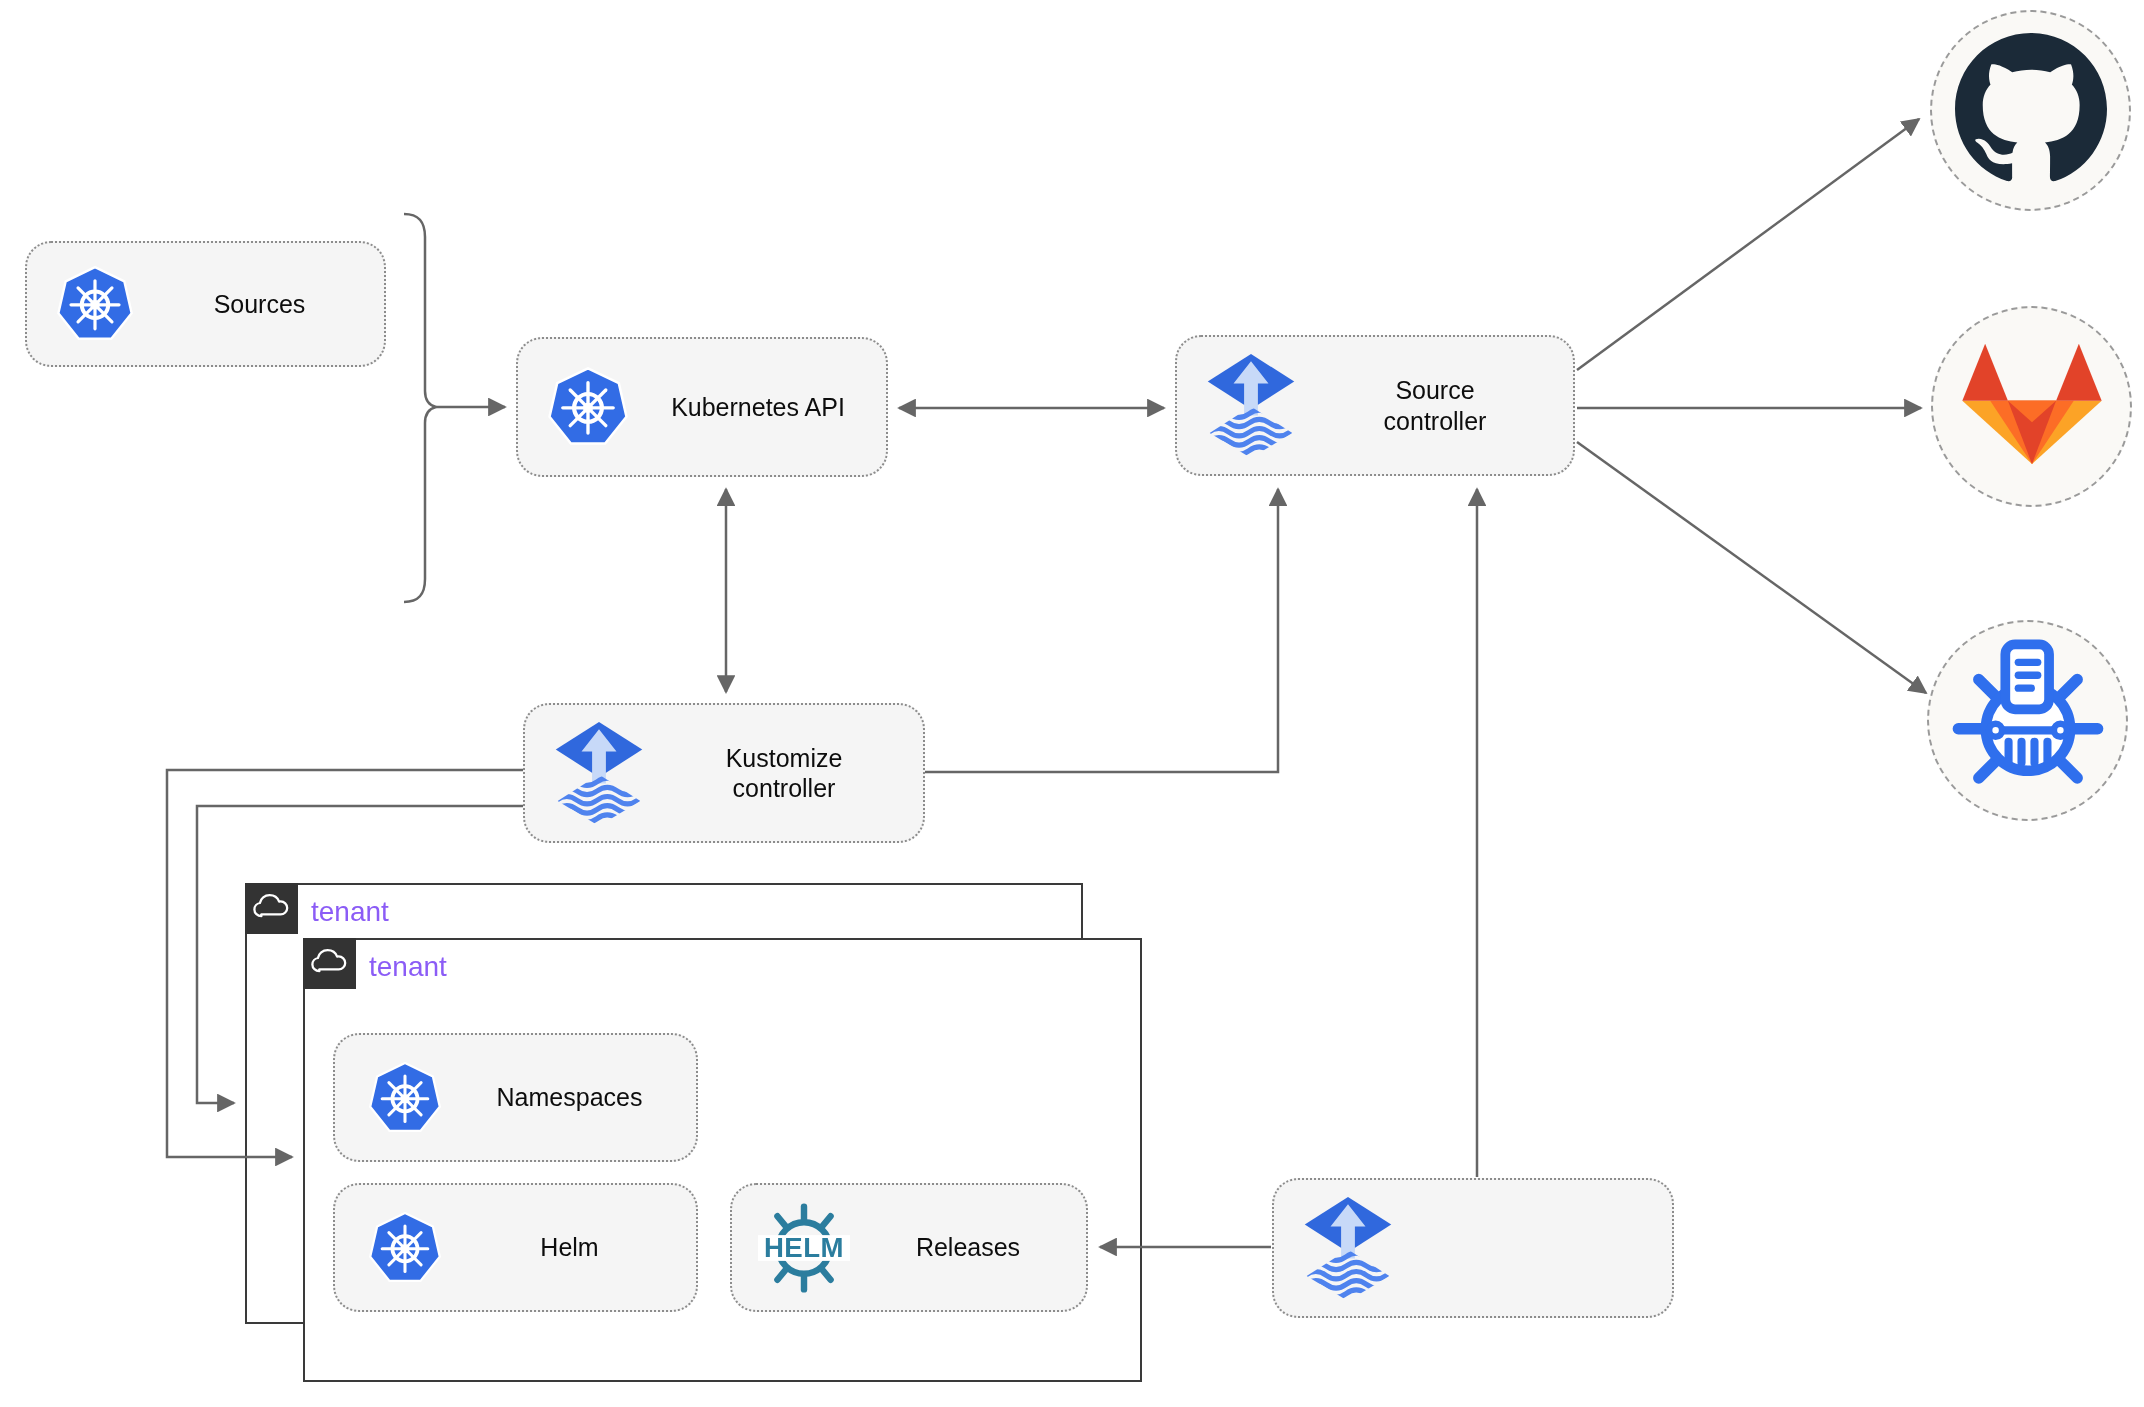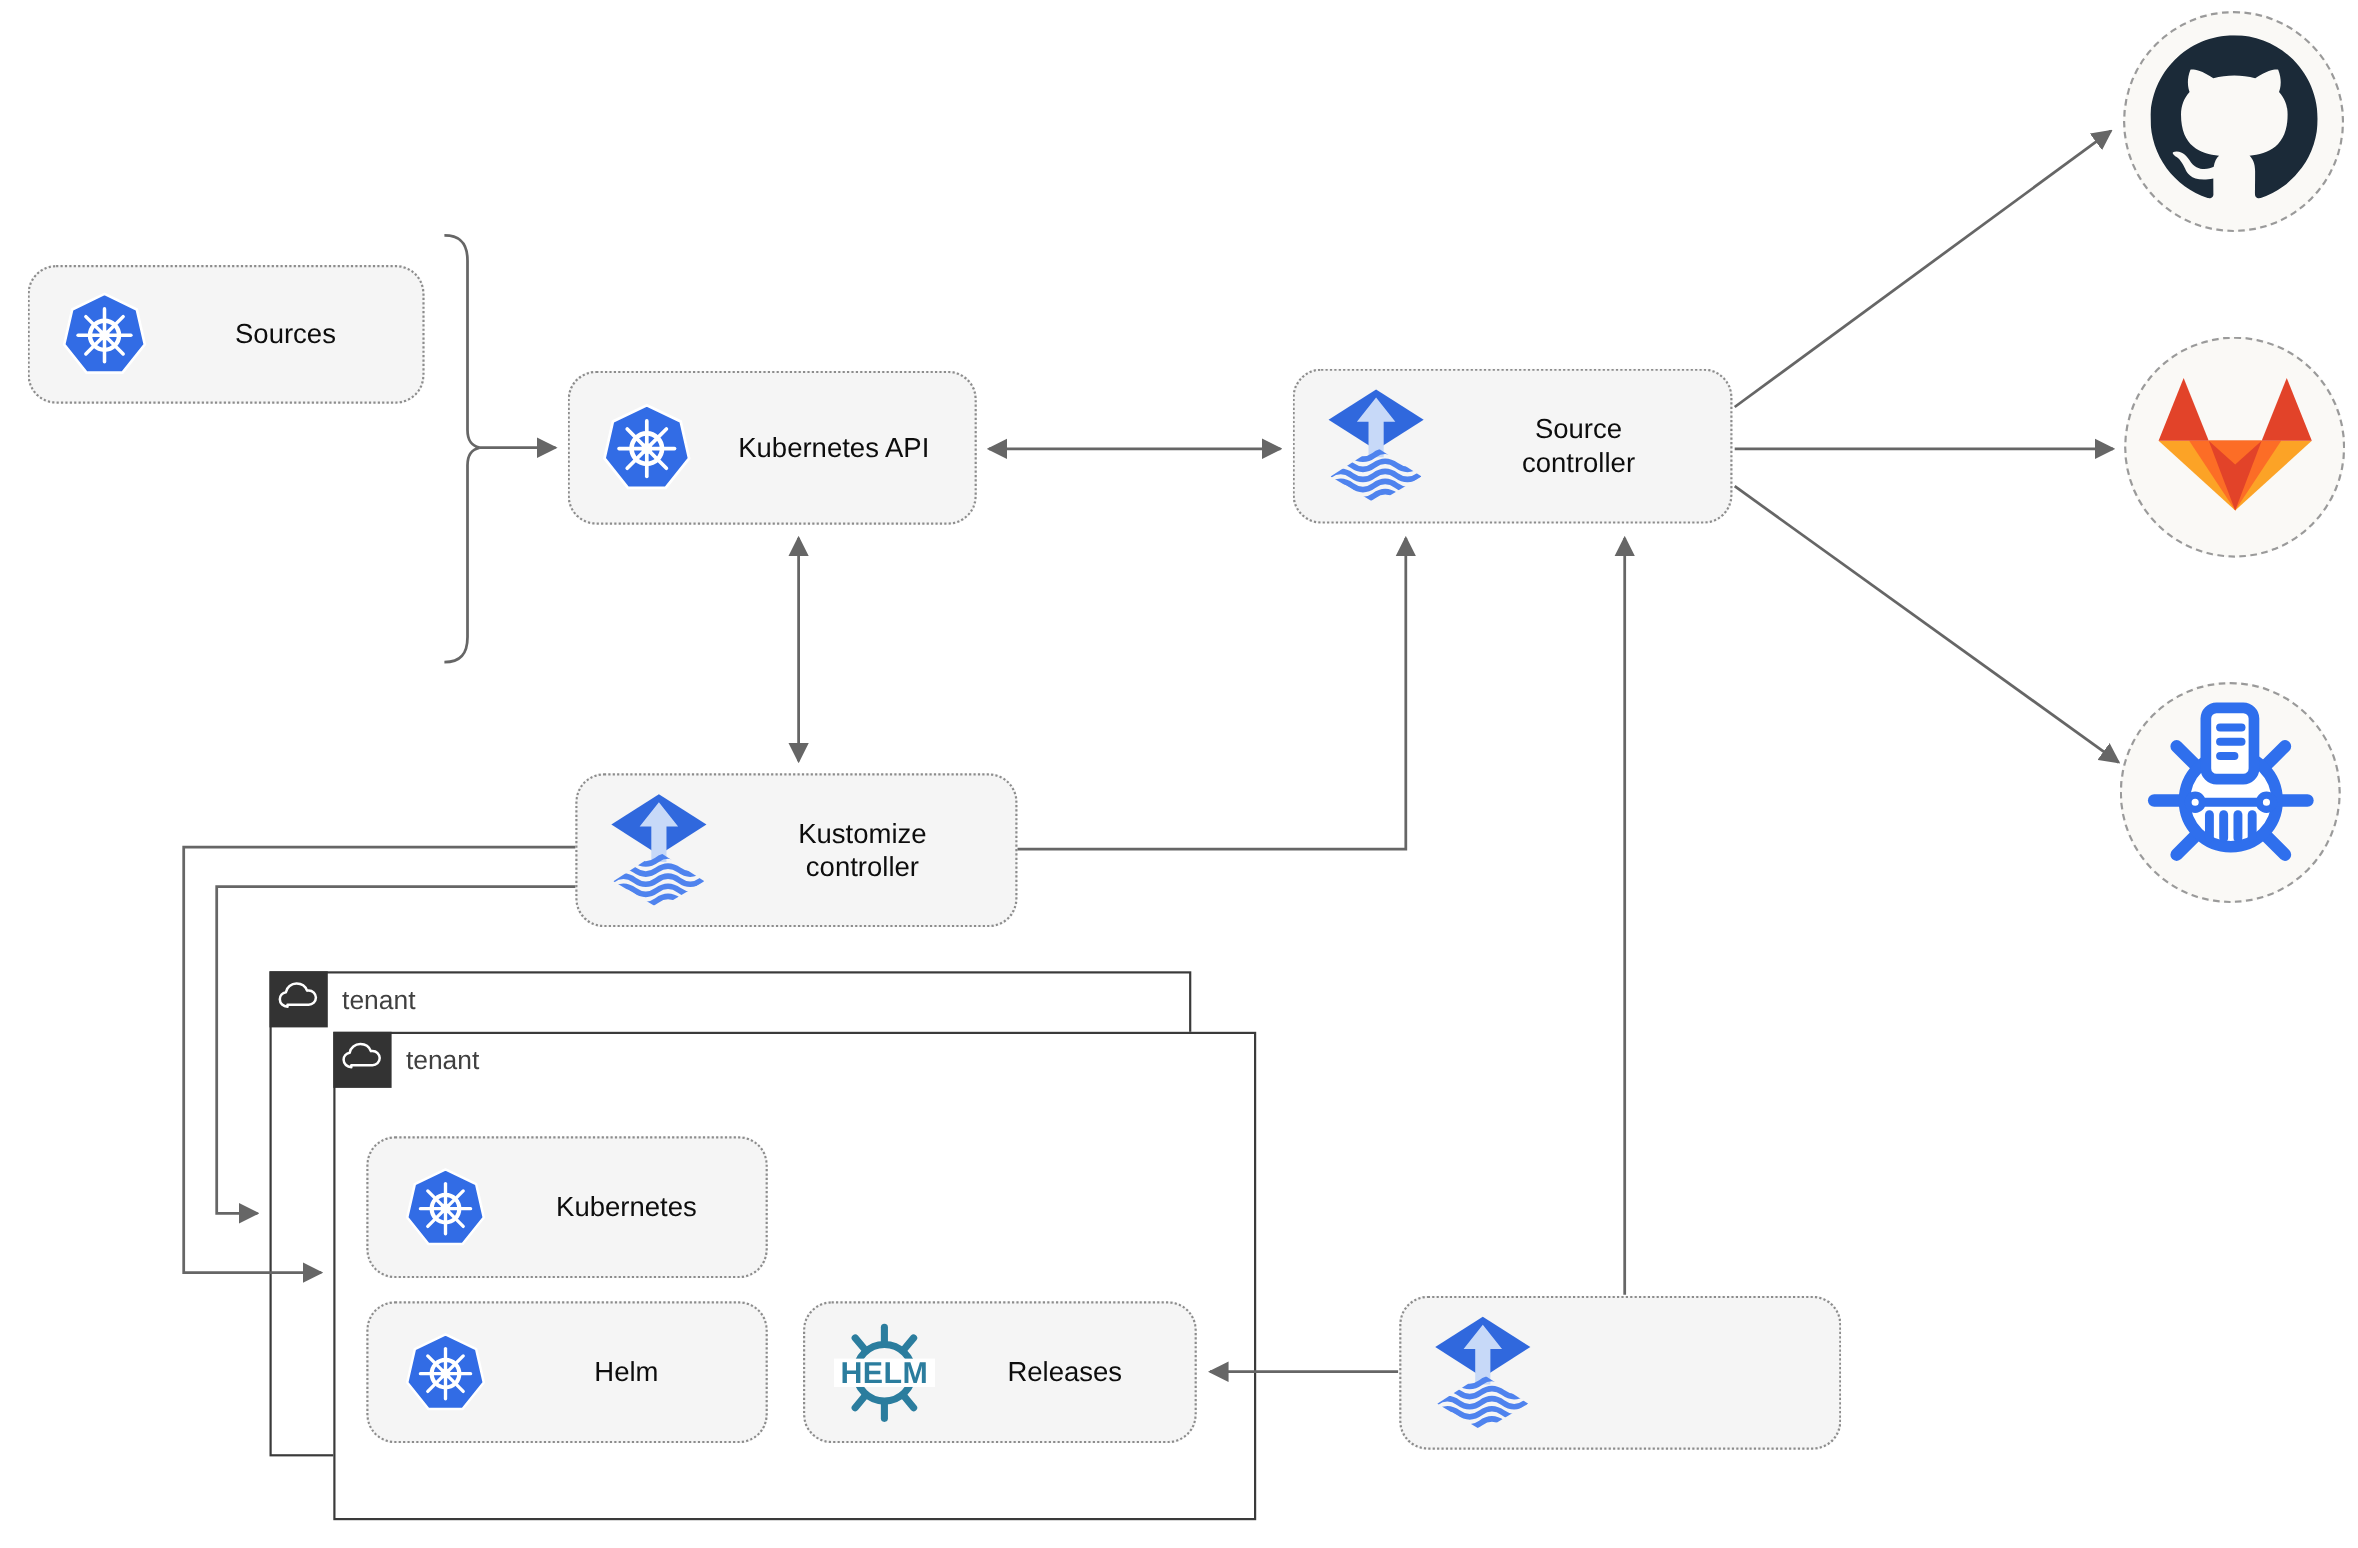--- a/index.html
+++ b/index.html
@@ -10,21 +10,21 @@
         display:flex;align-items:center;box-sizing:border-box;z-index:5;}
   .node .icon-wrap{flex:0 0 auto;margin-left:28px;display:flex;align-items:center;}
   .node .label{flex:1;text-align:center;font-size:25px;color:#0d0d0d;line-height:1.22;}
   .node .label.nowrap{white-space:nowrap;}
   .node--ctrl .label span{display:inline-block;max-width:180px;}
 
   
   .tenant{position:absolute;background:#ffffff;border:2.5px solid #3a3a3a;box-sizing:border-box;}
   .tenant-header{position:absolute;top:-2.5px;left:-2.5px;width:53px;height:51px;background:#333333;
         display:flex;align-items:center;justify-content:center;}
-  .tenant-label{position:absolute;left:64px;top:11px;font-size:24px;color:#404040;}
+  .tenant-label{position:absolute;left:64px;top:11px;font-size:28px;color:#8b5cf6;}
 
   
   .endpoint{position:absolute;width:201px;height:201px;border-radius:50%;
         border:2.5px dashed #9a9a9a;background:#faf9f6;box-sizing:border-box;
         display:flex;align-items:center;justify-content:center;z-index:4;}
 
   #edges{position:absolute;left:0;top:0;z-index:9;pointer-events:none;}
 </style>
 </head>
 <body>
@@ -146,21 +146,21 @@
     </div>
     <span class="tenant-label">tenant</span>
   </div>
 
   <div class="node" style="left:333px;top:1033px;width:365px;height:129px;z-index:3">
     <span class="icon-wrap" style="margin-left:32px">
         <svg width="76" height="76" viewBox="0 0 100 100">
           <use href="#sym-k8s"></use>
         </svg>
       </span>
-    <span class="label">Kubernetes</span>
+    <span class="label">Namespaces</span>
   </div>
 
 
   <div class="node" style="left:333px;top:1183px;width:365px;height:129px;z-index:3">
     <span class="icon-wrap" style="margin-left:32px">
         <svg width="76" height="76" viewBox="0 0 100 100">
           <use href="#sym-k8s"></use>
         </svg>
       </span>
     <span class="label">Helm</span>

